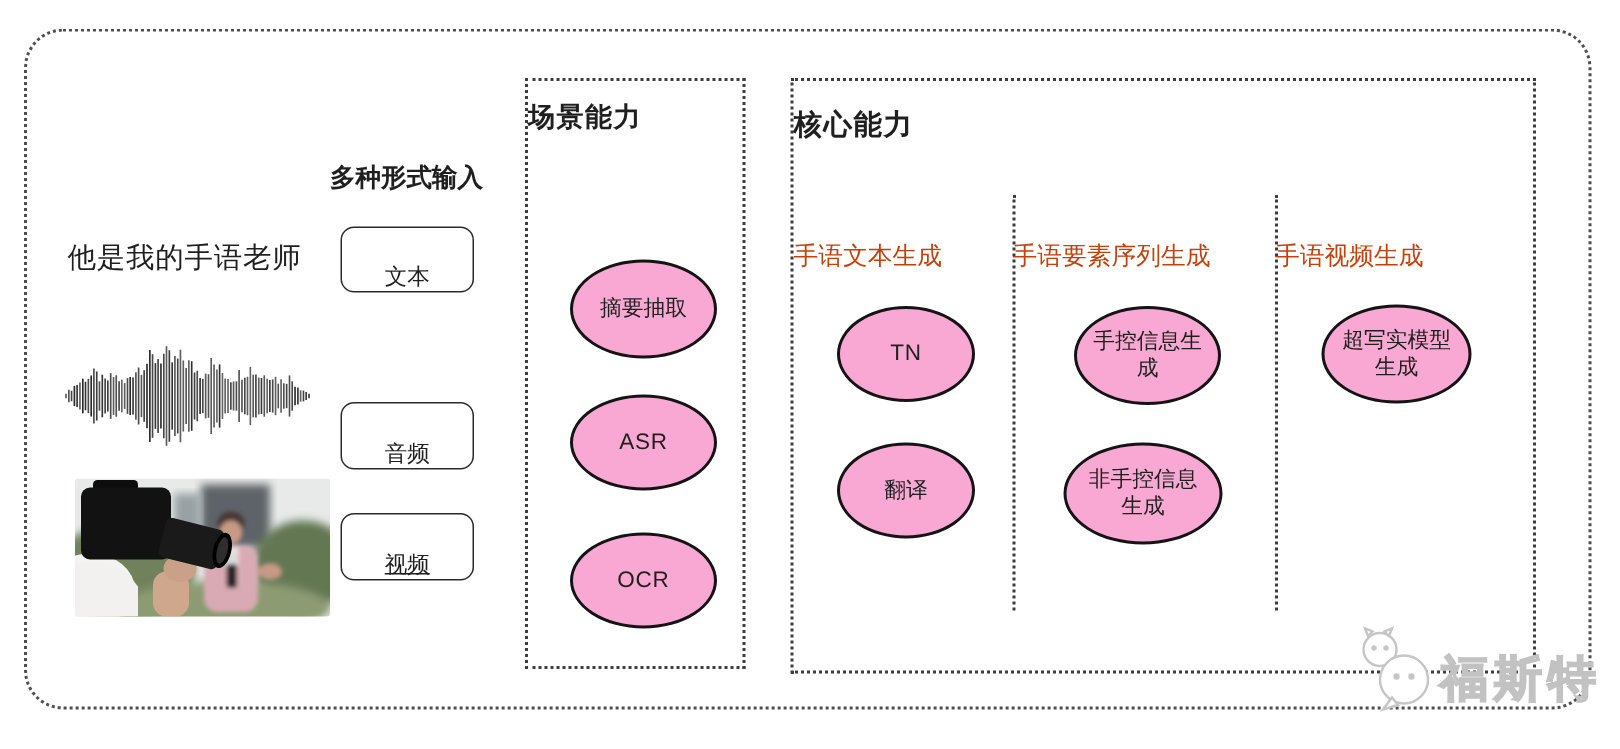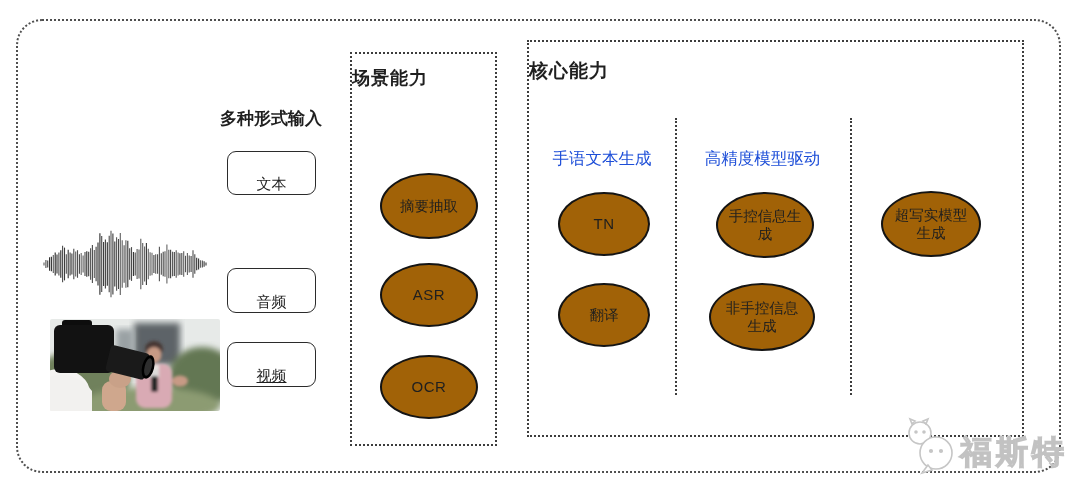--- a/index.html
+++ b/index.html
@@ -11,47 +11,47 @@
 
   
   .outer-frame {
     left:16px; top:19px; width:1041px; height:450px;
     border:2px dotted #4f4f4f; border-radius:26px;
   }
 
   
   .group-box { border:2px dotted #3d3d3d; background:transparent; }
   .scene-box { left:350px; top:52px; width:143px; height:390px; }
-  .core-box  { left:527px; top:40px; width:493px; height:393px; }
+  .core-box  { left:527px; top:52px; width:493px; height:393px; }
 
   .box-title {
     position:absolute; left:0; width:100%; text-align:left;
     font-weight:bold; font-size:18px; letter-spacing:1px;
   }
   .core-box .box-title { font-size:19px; }
 
   .sub-label {
     position:absolute; text-align:center; font-size:16px; color:#222;
   }
 
   .divider {
     position:absolute; top:76px; height:277px; width:0;
     border-left:2px dotted #3d3d3d;
   }
 
   .col { position:absolute; top:0; height:100%; }
   .col-label {
     position:absolute; top:106px; left:0; width:100%;
-    text-align:center; font-size:16.5px; color:#1d4ed8;
+    text-align:left; font-size:16.5px; color:#c2410c;
   }
 
   
   .node {
     position:absolute; border:2.5px solid #141414; border-radius:50%;
-    background:#a16207; display:flex; align-items:center; justify-content:center;
+    background:#f9a8d4; display:flex; align-items:center; justify-content:center;
     text-align:center;
   }
   .node .txt { font-size:14.5px; line-height:1.25; width:76px; }
   .node.mono .txt { font-size:15px; letter-spacing:0.5px; }
 
   
   .input-label {
     left:206px; top:107px; width:130px; text-align:center;
     font-weight:bold; font-size:17px;
   }
@@ -75,20 +75,21 @@
 </style>
 </head>
 <body>
 
 <div class="canvas">
 
   <div class="abs outer-frame"></div>
 
   <div class="abs input-label">多种形式输入</div>
 
+  <div class="abs text-example">他是我的手语老师</div>
 
   <svg class="abs waveform" id="waveform" viewBox="0 0 166 68">
       <line x1="2.0" y1="32.5" x2="2.0" y2="35.5" stroke="#262626" stroke-width="1.1" opacity="0.75"></line>
       <line x1="3.9" y1="29.9" x2="3.9" y2="38.1" stroke="#262626" stroke-width="1.1" opacity="0.80"></line>
       <line x1="5.7" y1="30.5" x2="5.7" y2="37.5" stroke="#262626" stroke-width="1.1" opacity="0.86"></line>
       <line x1="7.6" y1="27.3" x2="7.6" y2="40.7" stroke="#262626" stroke-width="1.1" opacity="0.99"></line>
       <line x1="9.4" y1="26.7" x2="9.4" y2="41.3" stroke="#262626" stroke-width="1.1" opacity="0.95"></line>
       <line x1="11.3" y1="25.0" x2="11.3" y2="43.0" stroke="#262626" stroke-width="1.1" opacity="0.75"></line>
       <line x1="13.2" y1="22.5" x2="13.2" y2="45.5" stroke="#262626" stroke-width="1.1" opacity="1.00"></line>
       <line x1="15.0" y1="24.5" x2="15.0" y2="43.5" stroke="#262626" stroke-width="1.1" opacity="0.94"></line>
@@ -248,30 +249,31 @@
       <div class="col-label">手语文本生成</div>
       <div class="node mono" style="left:29px; top:150px; width:88px; height:60px;">
         <span class="txt">TN</span>
       </div>
       <div class="node" style="left:29px; top:241px; width:88px; height:60px;">
         <span class="txt">翻译</span>
       </div>
     </div>
 
     <div class="col" style="left:146px; width:175px;">
-      <div class="col-label">高精度模型驱动</div>
+      <div class="col-label">手语要素序列生成</div>
       <div class="node" style="left:34px; top:241px; width:102px; height:64px;">
         <span class="txt">非手控信息生成</span>
       </div>
       <div class="node" style="left:41px; top:150px; width:94px; height:62px;">
         <span class="txt">手控信息生成</span>
       </div>
     </div>
 
     <div class="col" style="left:321px; width:172px;">
+      <div class="col-label">手语视频生成</div>
       <div class="node" style="left:31px; top:149px; width:96px; height:62px;align-items:center;">
         <span class="txt">超写实模型生成</span>
       </div>
     </div>
   </div>
 
   <svg class="abs watermark" viewBox="0 0 170 62">
     <g stroke="#c6c6c6" fill="#ffffff" stroke-width="1.6">
       <circle cx="22" cy="18" r="11"></circle>
       <path d="M14,9 l-2,-5 5,2 Z M28,9 l2,-5 -5,2 Z"></path>

